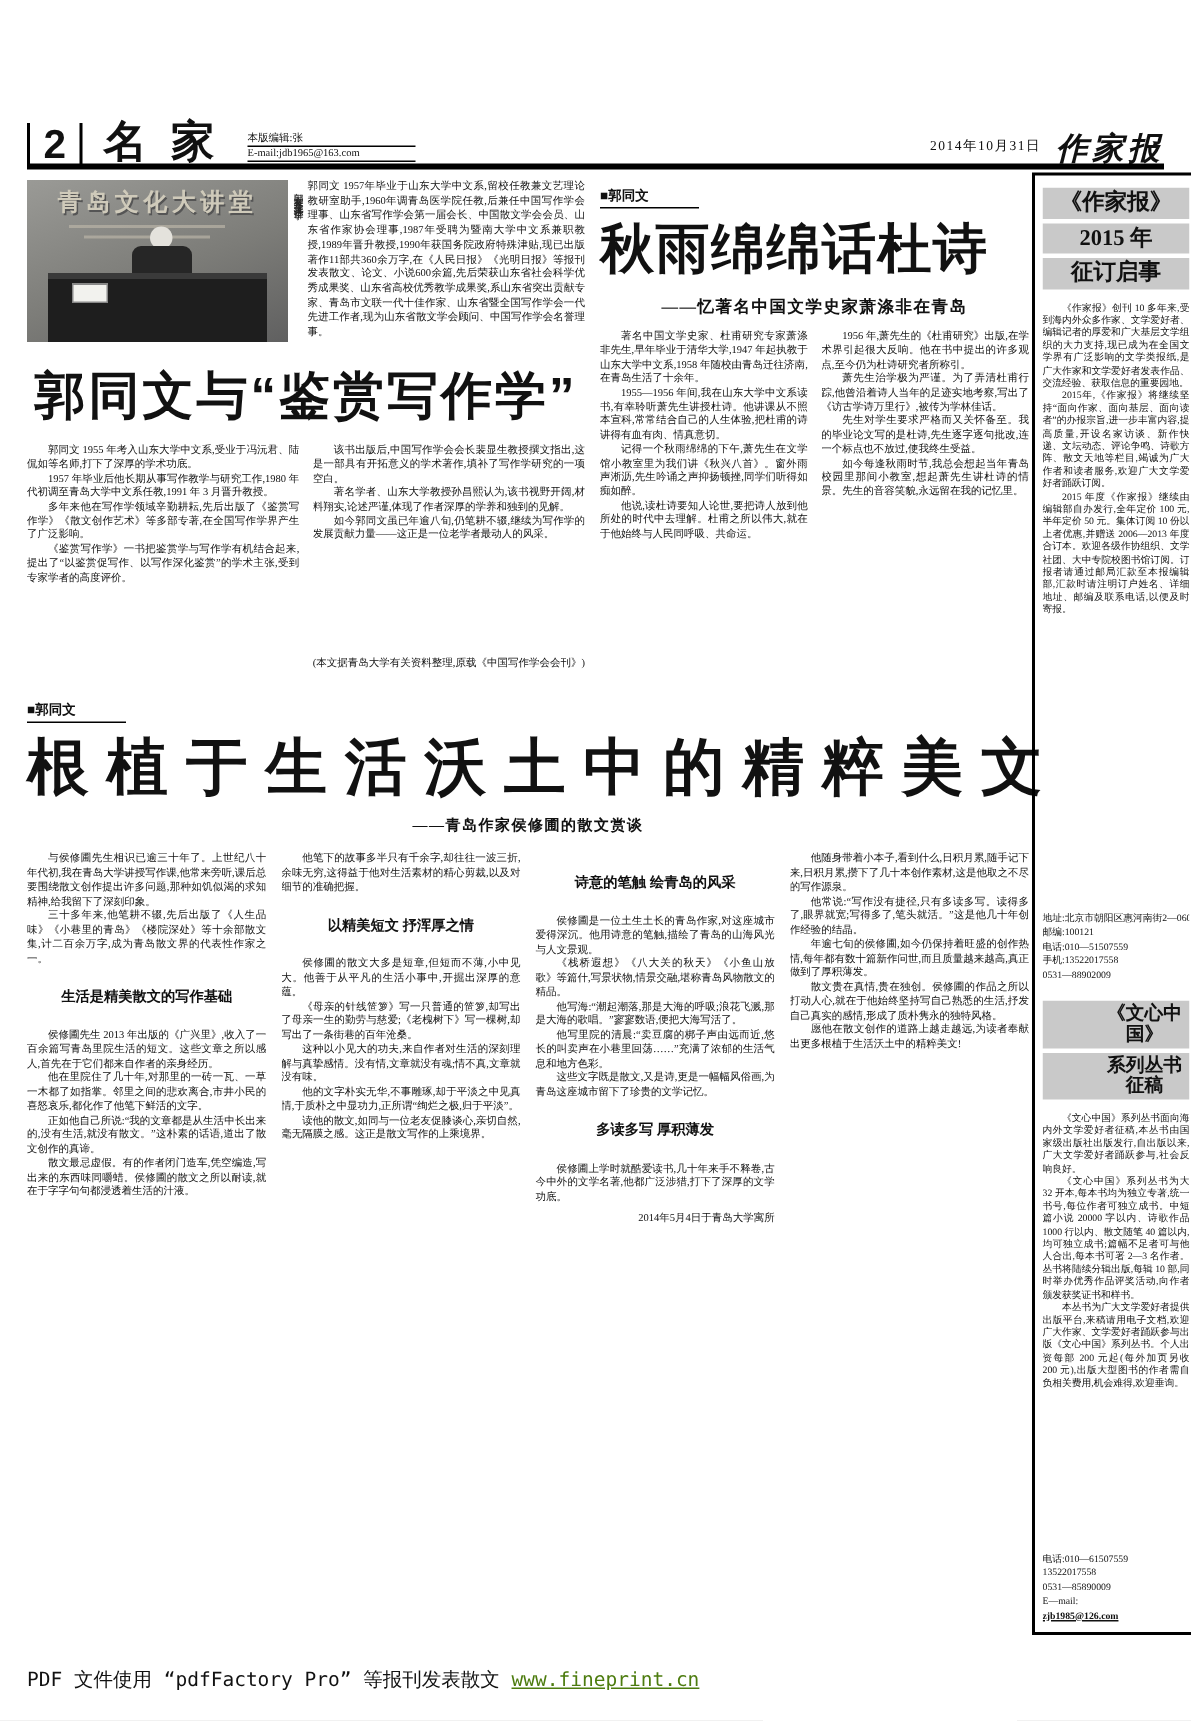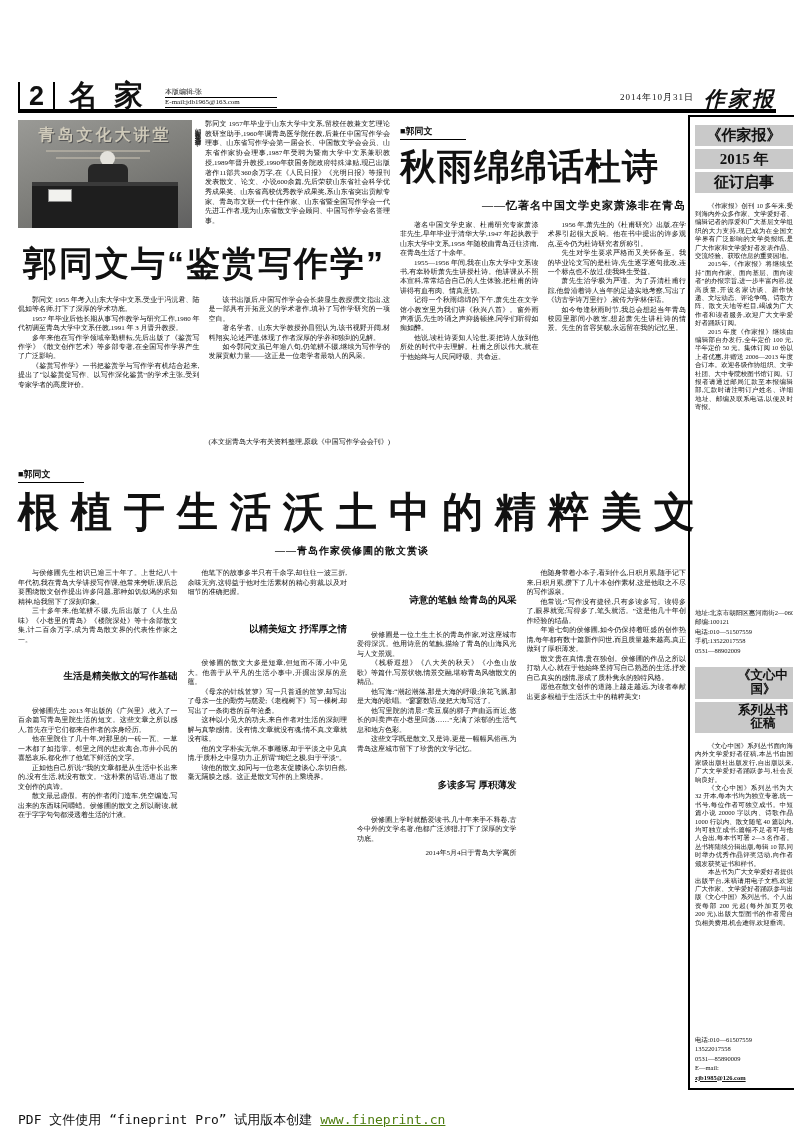--- a/index.html
+++ b/index.html
@@ -36,30 +36,30 @@
   .headline1{font-family:"Liberation Sans",sans-serif;font-weight:bold;font-size:34px;letter-spacing:2px;
              text-align:center;margin:13px 0 9px;white-space:nowrap;}
   .cols2{display:flex;gap:9px;}
   .colA{flex:1;min-width:0;font-size:7px;line-height:9.4px;text-align:justify;overflow:hidden;height:138px;}
   .credit{text-align:right;font-size:7px;margin-top:3px;}
   
   .byline{font-size:9px;font-weight:bold;font-family:"Liberation Sans",sans-serif;
           border-bottom:1px solid #000;display:inline-block;padding:0 34px 1px 0;}
   .headline2{font-family:"Liberation Sans",sans-serif;font-weight:bold;font-size:36px;letter-spacing:1px;
              text-align:left;margin:3px 0 6px;white-space:nowrap;}
-  .deck2{text-align:right;font-size:11px;font-weight:bold;margin-bottom:8px;letter-spacing:1px;}
+  .deck2{text-align:center;font-size:11px;font-weight:bold;margin-bottom:8px;letter-spacing:1px;}
   .colB{flex:1;min-width:0;font-size:7px;line-height:9.4px;text-align:justify;overflow:hidden;height:216px;}
   
   .art3{margin-top:16px;}
   .headline3{font-size:41px;font-weight:bold;text-align:center;letter-spacing:12px;margin:2px 0 4px;white-space:nowrap;}
   .deck3{text-align:center;font-size:10px;font-weight:bold;margin-bottom:11px;letter-spacing:1px;}
   .cols4{display:flex;gap:10px;}
   .colC{flex:1;min-width:0;font-size:7px;line-height:9.5px;text-align:justify;overflow:hidden;height:552px;}
   .para{margin:0;text-indent:2em;}
-  .subhead{font-family:"Liberation Sans",sans-serif;font-weight:bold;font-size:9.5px;text-align:right;margin:26px 0;text-indent:0;}
+  .subhead{font-family:"Liberation Sans",sans-serif;font-weight:bold;font-size:9.5px;text-align:center;margin:16px 0;text-indent:0;}
   .datestamp{text-align:right;font-size:7px;margin-top:5px;}
   
   .sidebar{position:absolute;left:688px;top:115px;width:112px;height:975px;border:2px solid #000;
            box-sizing:border-box;padding:8px 5px 6px;display:flex;flex-direction:column;overflow:hidden;}
   .sb-title-line{background:#c9c9c9;font-weight:bold;text-align:center;margin-bottom:3px;padding:2px 0;line-height:1.1;}
   .t1{font-size:15px;letter-spacing:0;}
   .t2{font-size:12.5px;padding-left:38px;}
   .sb-sec1{height:530px;flex:none;display:flex;flex-direction:column;overflow:hidden;}
   .sb-sec2{flex:1;display:flex;flex-direction:column;overflow:hidden;margin-top:12px;}
   .sb-body{margin-top:6px;overflow:hidden;}
@@ -131,22 +131,22 @@
         <div class="deck2">——忆著名中国文学史家萧涤非在青岛</div>
         <div class="cols2">
           <div class="colB">
               <p class="para">著名中国文学史家、杜甫研究专家萧涤非先生,早年毕业于清华大学,1947 年起执教于山东大学中文系,1958 年随校由青岛迁往济南,在青岛生活了十余年。</p>
               <p class="para">1955—1956 年间,我在山东大学中文系读书,有幸聆听萧先生讲授杜诗。他讲课从不照本宣科,常常结合自己的人生体验,把杜甫的诗讲得有血有肉、情真意切。</p>
               <p class="para">记得一个秋雨绵绵的下午,萧先生在文学馆小教室里为我们讲《秋兴八首》。窗外雨声淅沥,先生吟诵之声抑扬顿挫,同学们听得如痴如醉。</p>
               <p class="para">他说,读杜诗要知人论世,要把诗人放到他所处的时代中去理解。杜甫之所以伟大,就在于他始终与人民同呼吸、共命运。</p>
             </div>
           <div class="colB">
               <p class="para">1956 年,萧先生的《杜甫研究》出版,在学术界引起很大反响。他在书中提出的许多观点,至今仍为杜诗研究者所称引。</p>
+              <p class="para">萧先生治学极为严谨。为了弄清杜甫行踪,他曾沿着诗人当年的足迹实地考察,写出了《访古学诗万里行》,被传为学林佳话。</p>
               <p class="para">先生对学生要求严格而又关怀备至。我的毕业论文写的是杜诗,先生逐字逐句批改,连一个标点也不放过,使我终生受益。</p>
-              <p class="para">萧先生治学极为严谨。为了弄清杜甫行踪,他曾沿着诗人当年的足迹实地考察,写出了《访古学诗万里行》,被传为学林佳话。</p>
               <p class="para">如今每逢秋雨时节,我总会想起当年青岛校园里那间小教室,想起萧先生讲杜诗的情景。先生的音容笑貌,永远留在我的记忆里。</p>
             </div>
         </div>
       </div>
     </div>
 
     <div class="art3">
       <div class="byline">■郭同文</div>
       <div class="headline3">根植于生活沃土中的精粹美文</div>
       <div class="deck3">——青岛作家侯修圃的散文赏谈</div>
@@ -221,16 +221,16 @@
         <div>电话:010—61507559</div>
         <div>13522017558</div>
         <div>0531—85890009</div>
         <div>E—mail:</div>
         <div class="sb-email">zjb1985@126.com</div>
       </div>
     </div>
   </div>
 
   <div class="footer">
-    <span>PDF 文件使用 “fineprint Pro” 试用版本创建 </span><a href="#">www.fineprint.cn</a>
+    <span>PDF 文件使用 “pdfFactory Pro” 等报刊发表散文 </span><a href="#">www.fineprint.cn</a>
   </div>
 
 </div>
 
 </body></html>

